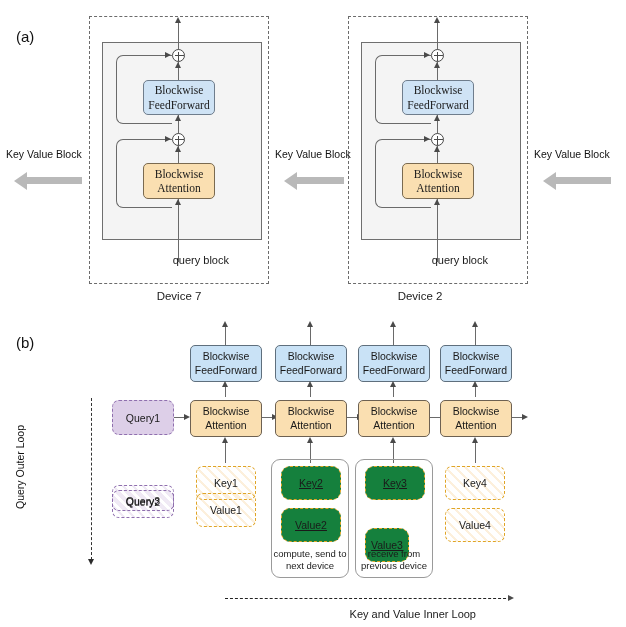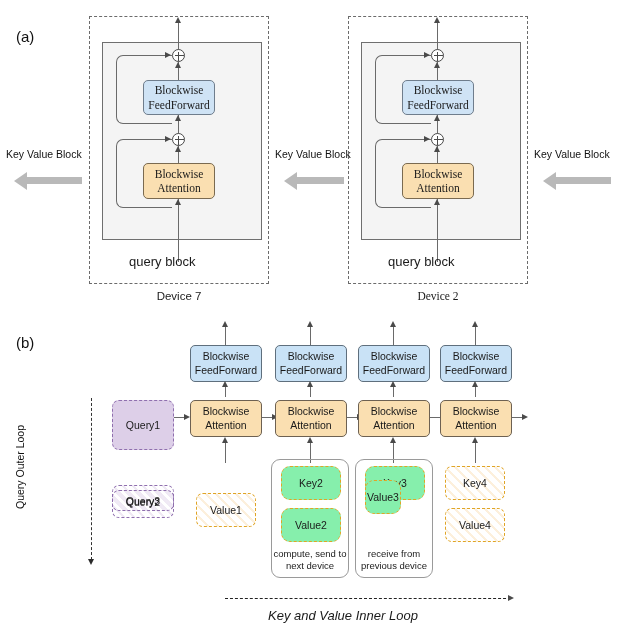--- a/index.html
+++ b/index.html
@@ -8,21 +8,21 @@
     background:#ffffff;
     font-family:"Liberation Sans","DejaVu Sans",sans-serif;
     color:#1a1a1a;
     overflow:hidden;
   }
   #root{position:relative;width:626px;height:627px;}
   .abs{position:absolute;}
 
   
   .panel-label{font-size:15px;color:#111;}
-  .plain-text{font-size:13px;color:#1a1a1a;text-align:left;line-height:1.25;}
+  .plain-text{font-size:11px;color:#1a1a1a;text-align:right;line-height:1.25;}
   .small-text{font-size:9.5px;color:#1a1a1a;text-align:center;line-height:1.3;}
 
   
   .device-dashed{
     border:1.6px dashed #6b6b6b;
     background:transparent;
     box-sizing:border-box;
   }
   .device-inner{
     border:1.3px solid #6f6f6f;
@@ -154,23 +154,23 @@
         rgba(240,170,60,0.18) 2px,
         rgba(255,255,255,0) 2px,
         rgba(255,255,255,0) 7px);
     display:flex;align-items:center;justify-content:center;
     font-size:10.5px;color:#1a1a1a;
   }
   .solid-kv{
     box-sizing:border-box;
     border:1.8px dashed #e0a526;
     border-radius:9px;
-    background:#86efac;
-    display:flex;align-items:center;justify-content:center;
-    font-size:10.5px;color:#1a1a1a;
+    background:#15803d;
+    display:flex;align-items:center;justify-content:center;
+    font-size:10.5px;color:#1a1a1a;text-decoration:underline;
   }
   .group-card{
     box-sizing:border-box;
     border:1.1px solid #9a9a9a;
     border-radius:9px;
     background:transparent;
   }
   .vdash{
     border-left:1.5px dashed #333;
     width:0;
@@ -254,54 +254,55 @@
   <div class="abs box box-attn" style="left:402px;top:163px;width:72px;height:36px;">Blockwise
 Attention</div>
   <div class="abs arrow-up" style="left:434px;top:199px;"></div>
 
   <div class="abs plus-node" style="left:431px;top:133px;"></div>
   <div class="abs arrow-up" style="left:434px;top:146px;"></div>
   <div class="abs resid" style="left:375px;top:139px;width:56px;height:69px;"></div>
   <div class="abs arrow-right" style="left:424px;top:136px;"></div>
 
   <div class="abs plain-text" style="left:388px;top:254px;width:100px;">query block</div>
-  <div class="abs device-caption" style="left:378px;top:290px;width:120px;font-family:Liberation Serif, serif;">Device 2</div>
+  <div class="abs device-caption" style="left:360px;top:290px;width:120px;">Device 2</div>
 
   <div class="abs">
     <div class="abs kv-label" style="left:534px;top:148px;">Key Value Block</div>
     <div class="abs kv-arrow-shaft" style="left:556px;top:177px;width:55px;"></div>
     <div class="abs kv-arrow-head" style="left:543px;top:171.5px;"></div>
   </div>
 
   <div class="abs panel-label" style="left:16px;top:334px;">(b)</div>
 
   <div class="abs vdash" style="left:91px;top:398px;height:162px;"></div>
   <div class="abs arrow-down" style="left:87.5px;top:559px;"></div>
   <div class="abs rot-label" style="left:20px;top:468px;width:120px;margin-left:-60px;margin-top:-7px;">Query Outer Loop</div>
 
-  <div class="abs solid-query" style="left:112px;top:400px;width:62px;height:50px;">Query1</div>
+  <div class="abs solid-query" style="left:112px;top:400px;width:62px;height:35px;">Query1</div>
   <div class="abs hatch-query" style="left:112px;top:445px;width:62px;height:33px;margin-top:40px;">Query2</div>
   <div class="abs hatch-query" style="left:112px;top:490px;width:62px;height:21px;">Query3</div>
 
   <div class="abs hline" style="left:174px;top:417px;width:12px;"></div>
   <div class="abs arrow-right" style="left:184px;top:414px;"></div>
 
   <div class="abs box box-ff-b" style="left:190px;top:345px;width:72px;height:37px;">Blockwise
 FeedForward</div>
   <div class="abs box box-attn-b" style="left:190px;top:400px;width:72px;height:37px;">Blockwise
 Attention</div>
   <div class="abs vline" style="left:225px;top:326px;height:19px;"></div>
   <div class="abs arrow-up" style="left:222px;top:321px;"></div>
   <div class="abs vline" style="left:225px;top:385px;height:12px;"></div>
   <div class="abs arrow-up" style="left:222px;top:381px;"></div>
   <div class="abs vline" style="left:225px;top:441px;height:22px;"></div>
   <div class="abs arrow-up" style="left:222px;top:437px;"></div>
   <div class="abs hline" style="left:262px;top:417px;width:13px;"></div>
   <div class="abs arrow-right" style="left:272px;top:414px;"></div>
 
+  <div class="abs hatch-kv" style="left:196px;top:466px;width:60px;height:34px;">Key1</div>
   <div class="abs hatch-kv" style="left:196px;top:493px;width:60px;height:34px;">Value1</div>
 
   <div class="abs box box-ff-b" style="left:275px;top:345px;width:72px;height:37px;">Blockwise
 FeedForward</div>
   <div class="abs box box-attn-b" style="left:275px;top:400px;width:72px;height:37px;">Blockwise
 Attention</div>
   <div class="abs vline" style="left:310px;top:326px;height:19px;"></div>
   <div class="abs arrow-up" style="left:307px;top:321px;"></div>
   <div class="abs vline" style="left:310px;top:385px;height:12px;"></div>
   <div class="abs arrow-up" style="left:307px;top:381px;"></div>
@@ -324,21 +325,21 @@
   <div class="abs arrow-up" style="left:390px;top:321px;"></div>
   <div class="abs vline" style="left:393px;top:385px;height:12px;"></div>
   <div class="abs arrow-up" style="left:390px;top:381px;"></div>
   <div class="abs vline" style="left:393px;top:441px;height:22px;"></div>
   <div class="abs arrow-up" style="left:390px;top:437px;"></div>
   <div class="abs hline" style="left:430px;top:417px;width:13px;"></div>
   <div class="abs arrow-right" style="left:440px;top:414px;"></div>
 
   <div class="abs group-card" style="left:355px;top:459px;width:78px;height:119px;"></div>
   <div class="abs solid-kv" style="left:365px;top:466px;width:60px;height:34px;">Key3</div>
-  <div class="abs solid-kv" style="left:365px;top:480px;width:36px;height:34px;">Value3</div>
+  <div class="abs solid-kv" style="left:365px;top:528px;width:44px;height:34px;">Value3</div>
   <div class="abs small-text" style="left:350px;top:548px;width:88px;white-space:pre-line;">receive from
 previous device</div>
 
   <div class="abs box box-ff-b" style="left:440px;top:345px;width:72px;height:37px;">Blockwise
 FeedForward</div>
   <div class="abs box box-attn-b" style="left:440px;top:400px;width:72px;height:37px;">Blockwise
 Attention</div>
   <div class="abs vline" style="left:475px;top:326px;height:19px;"></div>
   <div class="abs arrow-up" style="left:472px;top:321px;"></div>
   <div class="abs vline" style="left:475px;top:385px;height:12px;"></div>
@@ -346,15 +347,15 @@
   <div class="abs vline" style="left:475px;top:441px;height:22px;"></div>
   <div class="abs arrow-up" style="left:472px;top:437px;"></div>
   <div class="abs hline" style="left:512px;top:417px;width:13px;"></div>
   <div class="abs arrow-right" style="left:522px;top:414px;"></div>
 
   <div class="abs hatch-kv" style="left:445px;top:466px;width:60px;height:34px;">Key4</div>
   <div class="abs hatch-kv" style="left:445px;top:508px;width:60px;height:34px;">Value4</div>
 
   <div class="abs hdash" style="left:225px;top:598px;width:286px;"></div>
   <div class="abs arrow-right" style="left:508px;top:594.5px;"></div>
-  <div class="abs plain-text" style="left:268px;top:608px;width:220px;font-style:italic;">Key and Value Inner Loop</div>
+  <div class="abs plain-text" style="left:256px;top:608px;width:220px;">Key and Value Inner Loop</div>
 
 </div>
 
 </body></html>

